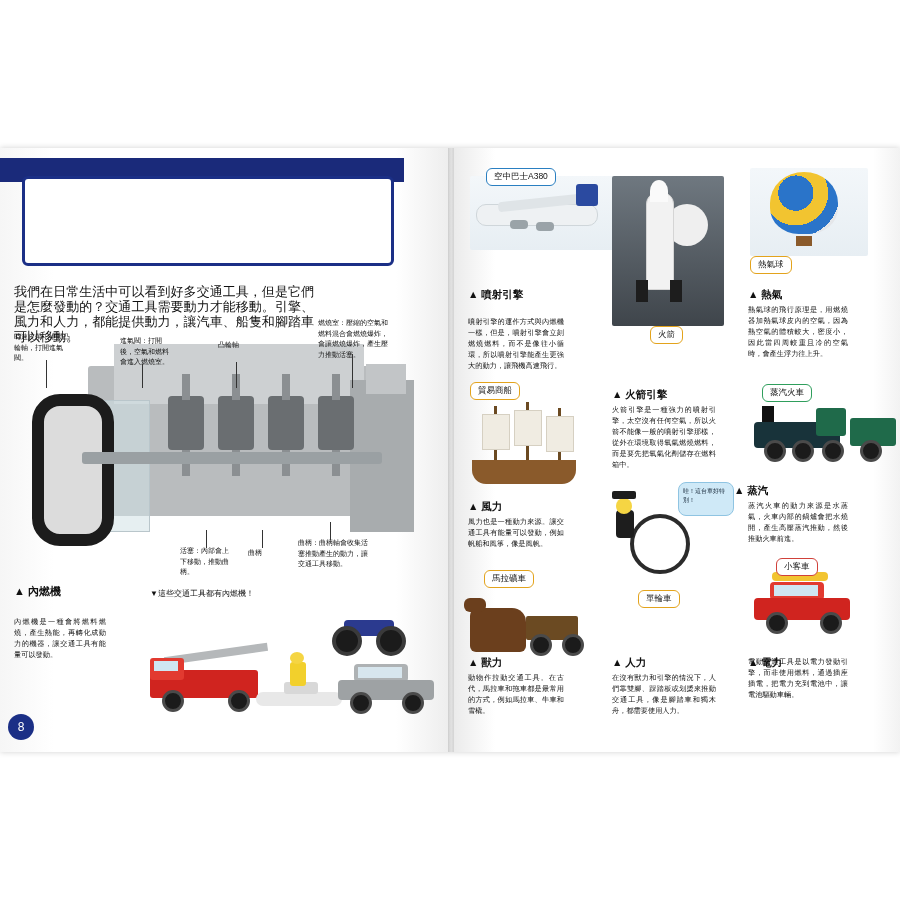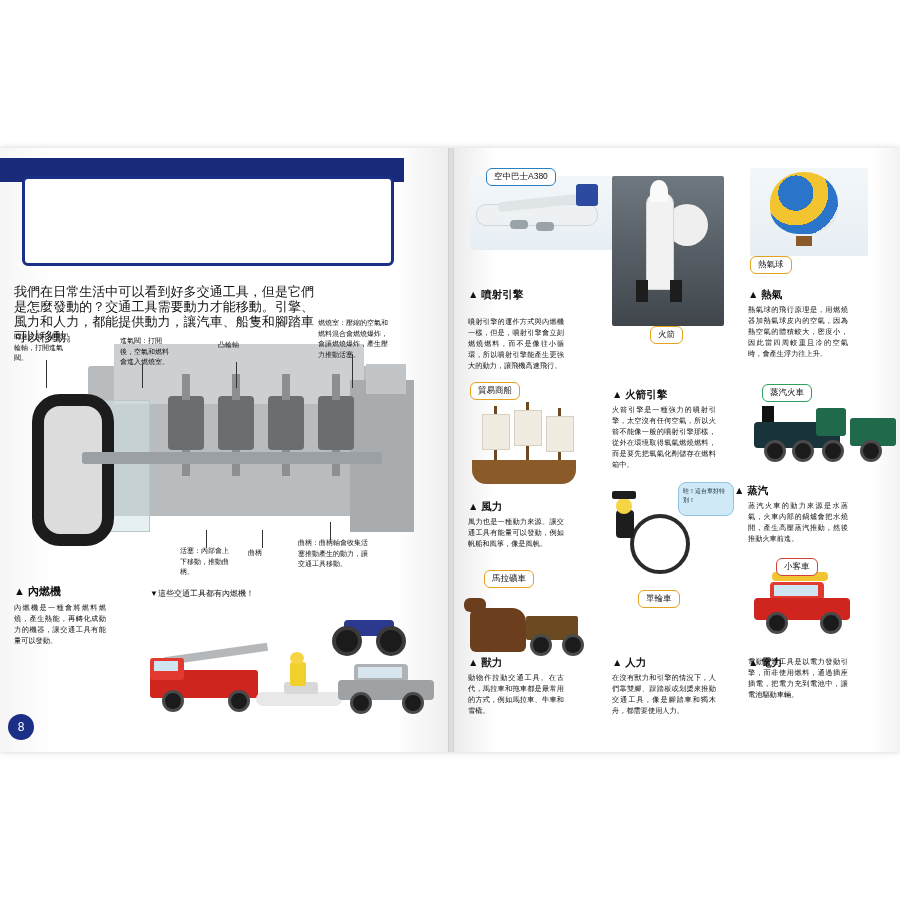--- a/index.html
+++ b/index.html
@@ -166,21 +166,21 @@
       <div class="cline" style="left:46px;top:212px;width:1px;height:28px;"></div>
       <div class="cline" style="left:142px;top:216px;width:1px;height:24px;"></div>
       <div class="cline" style="left:236px;top:214px;width:1px;height:26px;"></div>
       <div class="cline" style="left:352px;top:206px;width:1px;height:34px;"></div>
       <div class="cline" style="left:206px;top:382px;width:1px;height:18px;"></div>
       <div class="cline" style="left:262px;top:382px;width:1px;height:18px;"></div>
       <div class="cline" style="left:330px;top:374px;width:1px;height:18px;"></div>
 
       <div class="l-engine">
         <div class="sec-head">▲ 內燃機</div>
-        <div class="sec-body" style="margin-top:3px;">內燃機是一種會將燃料燃燒，產生熱能，再轉化成動力的機器，讓交通工具有能量可以發動。</div>
+        <div class="sec-body" style="margin-top:17px;">內燃機是一種會將燃料燃燒，產生熱能，再轉化成動力的機器，讓交通工具有能量可以發動。</div>
       </div>
 
       <div class="veh-note">▼這些交通工具都有內燃機！</div>
 
       <div class="vehicles">
         <div class="firetruck">
           <div class="ft-ladder"></div>
           <div class="ft-body"></div>
           <div class="ft-cab"></div>
           <div class="ft-win"></div>

